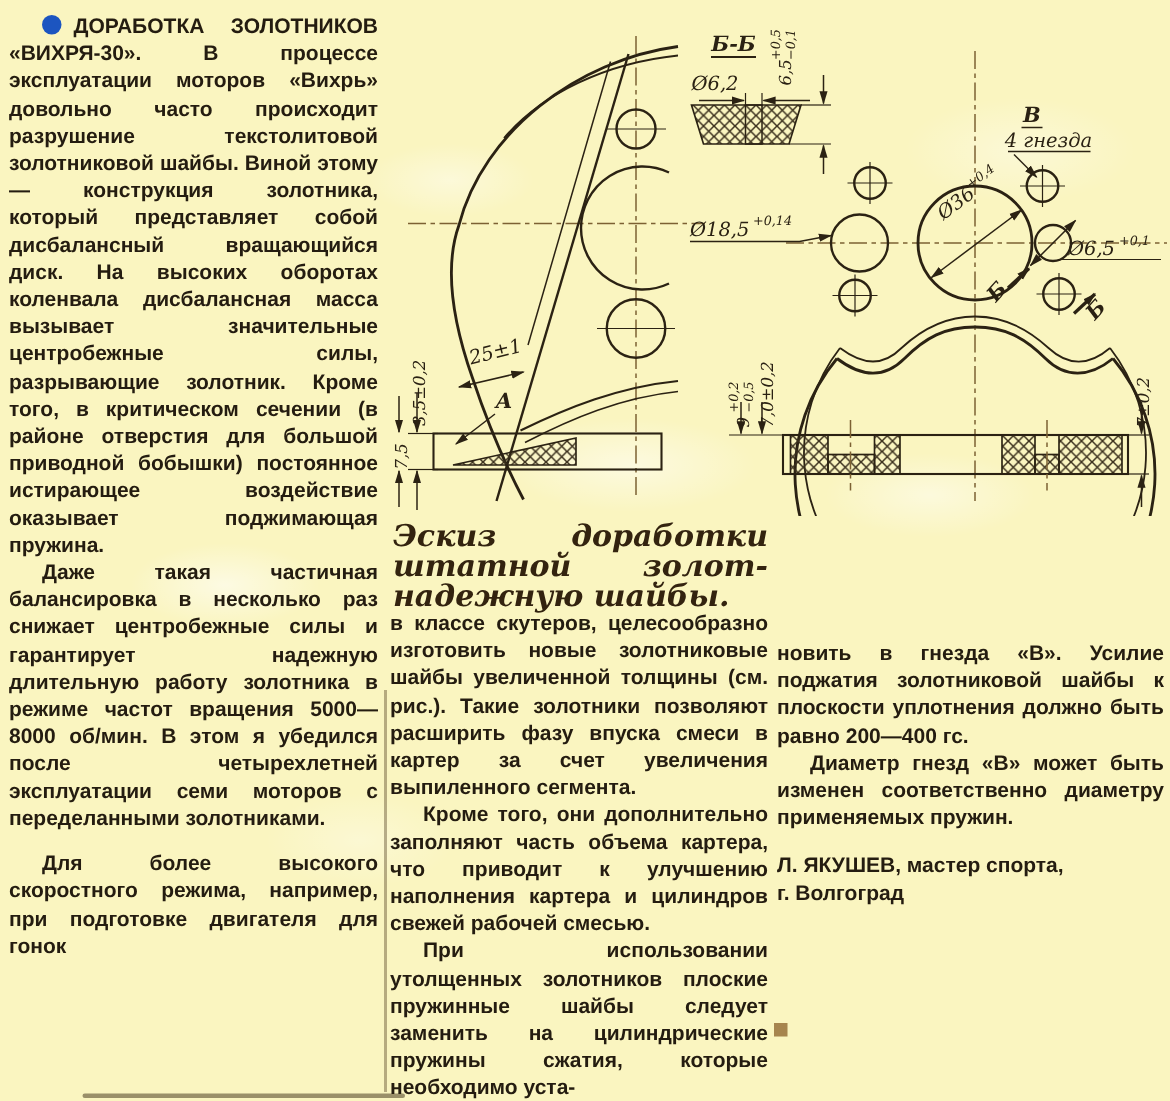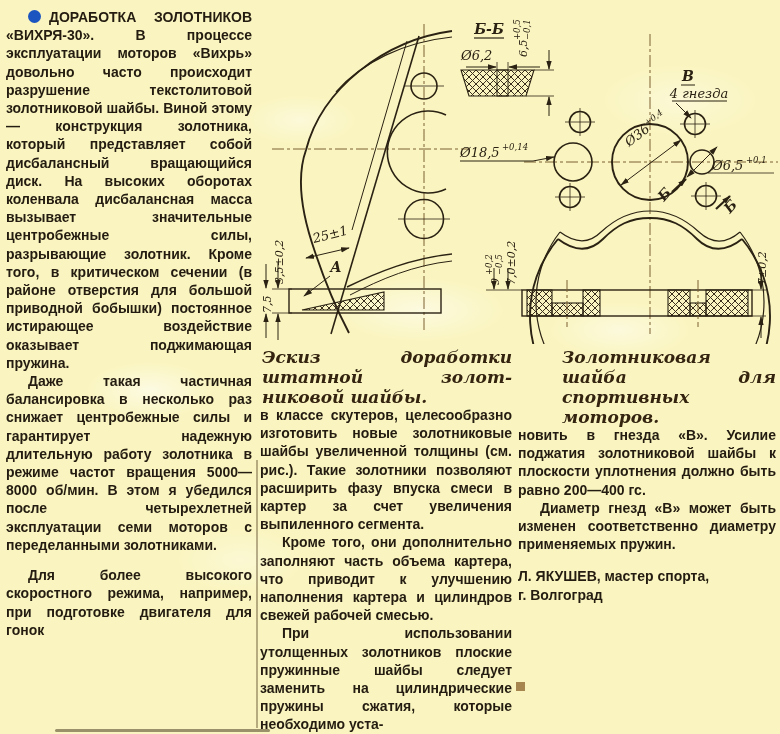--- a/index.html
+++ b/index.html
@@ -31,21 +31,21 @@
   .para{text-indent:22px;margin:0;}
   .gap{margin-top:12px;}
   .bullet{
     display:inline-block;width:13px;height:13px;border-radius:50%;
     background:#1c55c0;margin-right:8px;vertical-align:-1px;
   }
   .caption{
     position:absolute;
     font-family:"DejaVu Serif", serif;
     font-style:italic;font-weight:700;
-    font-size:17px;line-height:20px;color:#33230f;
+    font-size:20px;line-height:20px;color:#33230f;
   }
   .caption-stock{left:262px;top:347px;width:250px;}
   .caption-sport{left:562px;top:347px;width:214px;}
   .cap-just{text-align:justify;text-align-last:justify;}
   .signature{margin-top:14px;}
   .sig-line{display:block;}
   .col-rule{
     position:absolute;left:256px;top:460px;width:2px;height:268px;
     background:rgba(70,50,20,.38);
   }
@@ -236,25 +236,21 @@
       <line x1="761" y1="268" x2="761" y2="289" class="dim" marker-end="url(#arw)"></line>
       <line x1="761" y1="338" x2="761" y2="317" class="dim" marker-end="url(#arw)"></line>
       <g transform="translate(766,285) rotate(-90)">
         <text class="lab sm">7±0,2</text>
       </g>
     </g>
   </svg>
 
   <div class="caption caption-stock">
     <div class="cap-just">Эскиз доработки штатной золот-</div>
-    <div>никовой шайбы.</div>
-  </div>
-  <div class="caption caption-sport">
-    <div class="cap-just">Золотниковая шайба для</div>
-    <div>спортивных моторов.</div>
+    <div>надежную шайбы.</div>
   </div>
 
   <div class="col col1">
     <p class="para"><span class="bullet"></span><span>ДОРАБОТКА ЗОЛОТНИКОВ «ВИХРЯ-30».</span> <span>В процессе эксплуатации моторов «Вихрь» довольно часто происходит разрушение текстолитовой золотниковой шайбы. Виной этому — конструкция золотника, который представляет собой дисбалансный вращающийся диск. На высоких оборотах коленвала дисбалансная масса вызывает значительные центробежные силы, разрывающие золотник. Кроме того, в критическом сечении (в районе отверстия для большой приводной бобышки) постоянное истирающее воздействие оказывает поджимающая пружина.</span></p>
     <p class="para">Даже такая частичная балансировка в несколько раз снижает центробежные силы и гарантирует надежную длительную работу золотника в режиме частот вращения 5000—8000 об/мин. В этом я убедился после четырехлетней эксплуатации семи моторов с переделанными золотниками.</p>
     <p class="para gap">Для более высокого скоростного режима, например, при подготовке двигателя для гонок</p>
   </div>
 
   <div class="col col2">
     <p class="para" style="text-indent:0;">в классе скутеров, целесообразно изготовить новые золотниковые шайбы увеличенной толщины (см. рис.). Такие золотники позволяют расширить фазу впуска смеси в картер за счет увеличения выпиленного сегмента.</p>

